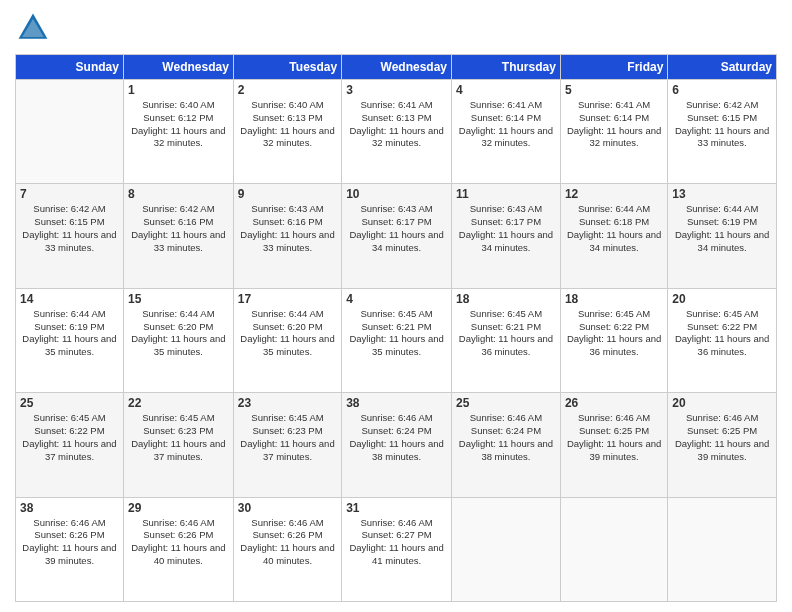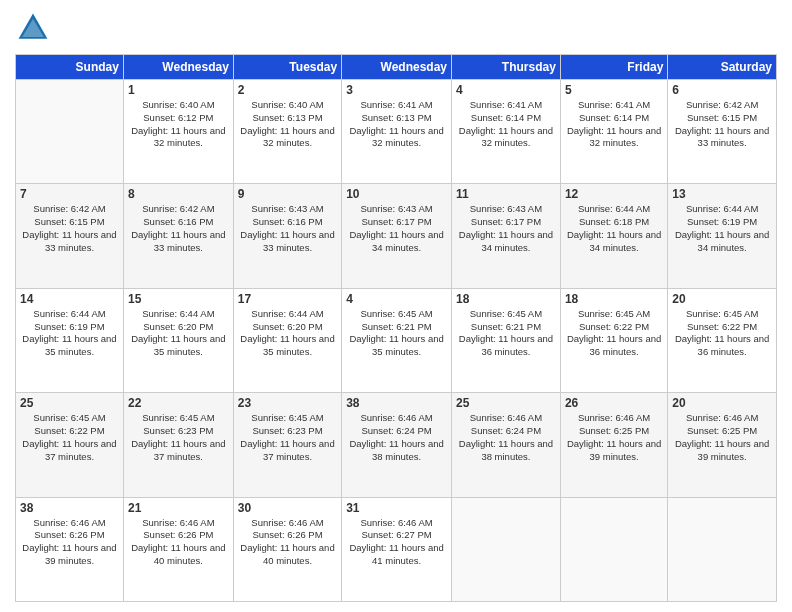--- a/index.html
+++ b/index.html
@@ -252,21 +252,21 @@
             <span class="day-num">20</span>
             <div class="day-info">Sunrise: 6:46 AM<br>Sunset: 6:25 PM<br>Daylight: 11 hours and 39 minutes.</div>
           </td>
         </tr>
         <tr>
           <td>
             <span class="day-num">38</span>
             <div class="day-info">Sunrise: 6:46 AM<br>Sunset: 6:26 PM<br>Daylight: 11 hours and 39 minutes.</div>
           </td>
           <td>
-            <span class="day-num">21</span>
+            <span class="day-num">29</span>
             <div class="day-info">Sunrise: 6:46 AM<br>Sunset: 6:26 PM<br>Daylight: 11 hours and 40 minutes.</div>
           </td>
           <td>
             <span class="day-num">30</span>
             <div class="day-info">Sunrise: 6:46 AM<br>Sunset: 6:26 PM<br>Daylight: 11 hours and 40 minutes.</div>
           </td>
           <td>
             <span class="day-num">31</span>
             <div class="day-info">Sunrise: 6:46 AM<br>Sunset: 6:27 PM<br>Daylight: 11 hours and 41 minutes.</div>
           </td>

